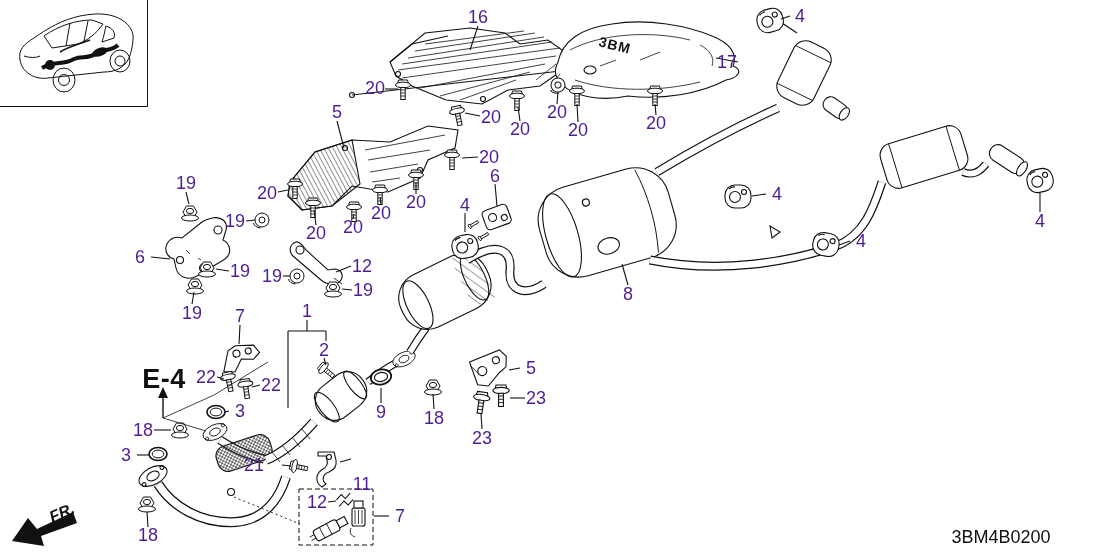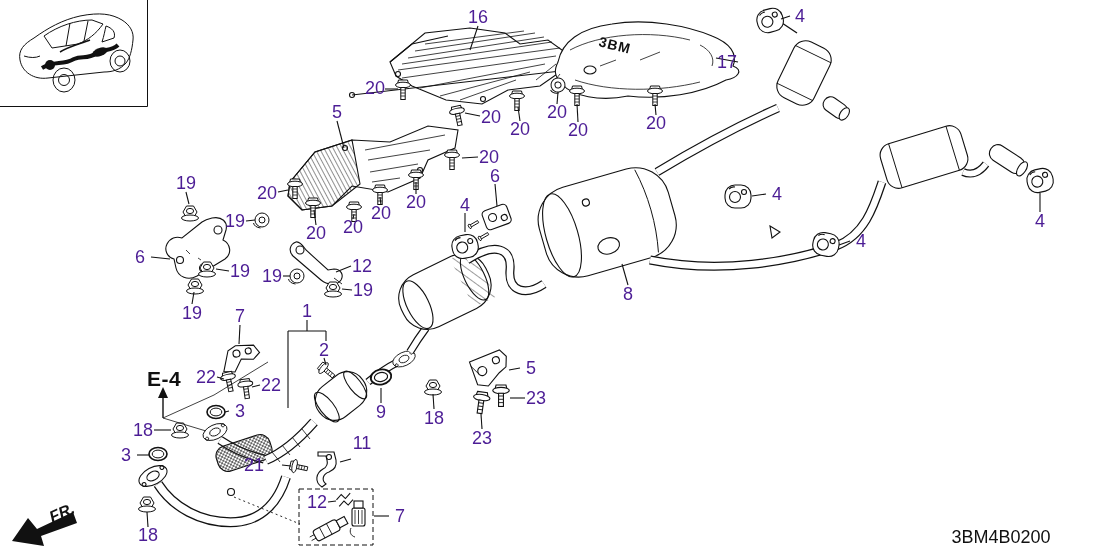--- a/index.html
+++ b/index.html
@@ -2,21 +2,21 @@
 <html><head>
 <meta charset="utf-8">
 <style>
   html,body{margin:0;padding:0;background:#fff;}
   #stage{position:relative;width:1108px;height:554px;background:#fff;overflow:hidden;
          font-family:"Liberation Sans",sans-serif;color:#111;}
   #diagram-svg{position:absolute;left:0;top:0;}
   .callout{position:absolute;transform:translate(-50%,-50%);
            font:18px "Liberation Sans",sans-serif;color:#4c1d95;white-space:nowrap;}
   .ref-label{position:absolute;transform:translate(-50%,-50%);
-             font-weight:bold;font-size:21px;letter-spacing:.5px;}
+             font-weight:bold;font-size:27px;letter-spacing:.5px;}
   .fr-label{position:absolute;transform:translate(-50%,-50%) rotate(-24deg);
             font-weight:bold;font-style:italic;font-size:16px;}
   .code-label{position:absolute;transform:translate(-50%,-50%);font-size:18px;}
 </style>
 </head>
 <body>
 
 <div id="stage">
 
 <svg id="diagram-svg" width="1108" height="554" viewBox="0 0 1108 554">
@@ -414,21 +414,21 @@
       <div class="callout" style="left: 271px; top: 385px;">22</div>
       <div class="callout" style="left: 531px; top: 368px;">5</div>
       <div class="callout" style="left: 240px; top: 411px;">3</div>
       <div class="callout" style="left: 381px; top: 412px;">9</div>
       <div class="callout" style="left: 434px; top: 418px;">18</div>
       <div class="callout" style="left: 536px; top: 398px;">23</div>
       <div class="callout" style="left: 482px; top: 438px;">23</div>
       <div class="callout" style="left: 143px; top: 430px;">18</div>
       <div class="callout" style="left: 126px; top: 455px;">3</div>
       <div class="callout" style="left: 254px; top: 465px;">21</div>
-      <div class="callout" style="left: 362px; top: 443px; text-align: center;">11</div>
+      <div class="callout" style="left: 362px; top: 484px; text-align: center;">11</div>
       <div class="callout" style="left: 317px; top: 502px;">12</div>
       <div class="callout" style="left: 400px; top: 516px;">7</div>
       <div class="callout" style="left: 148px; top: 535px;">18</div>
     </div>
 
 <div class="ref-label" style="left:164px;top:379px;">E-4</div>
 
 <div class="fr-label" style="left:62px;top:513px;">FR.</div>
 
 <div class="code-label" style="left:1001px;top:537px;">3BM4B0200</div>

